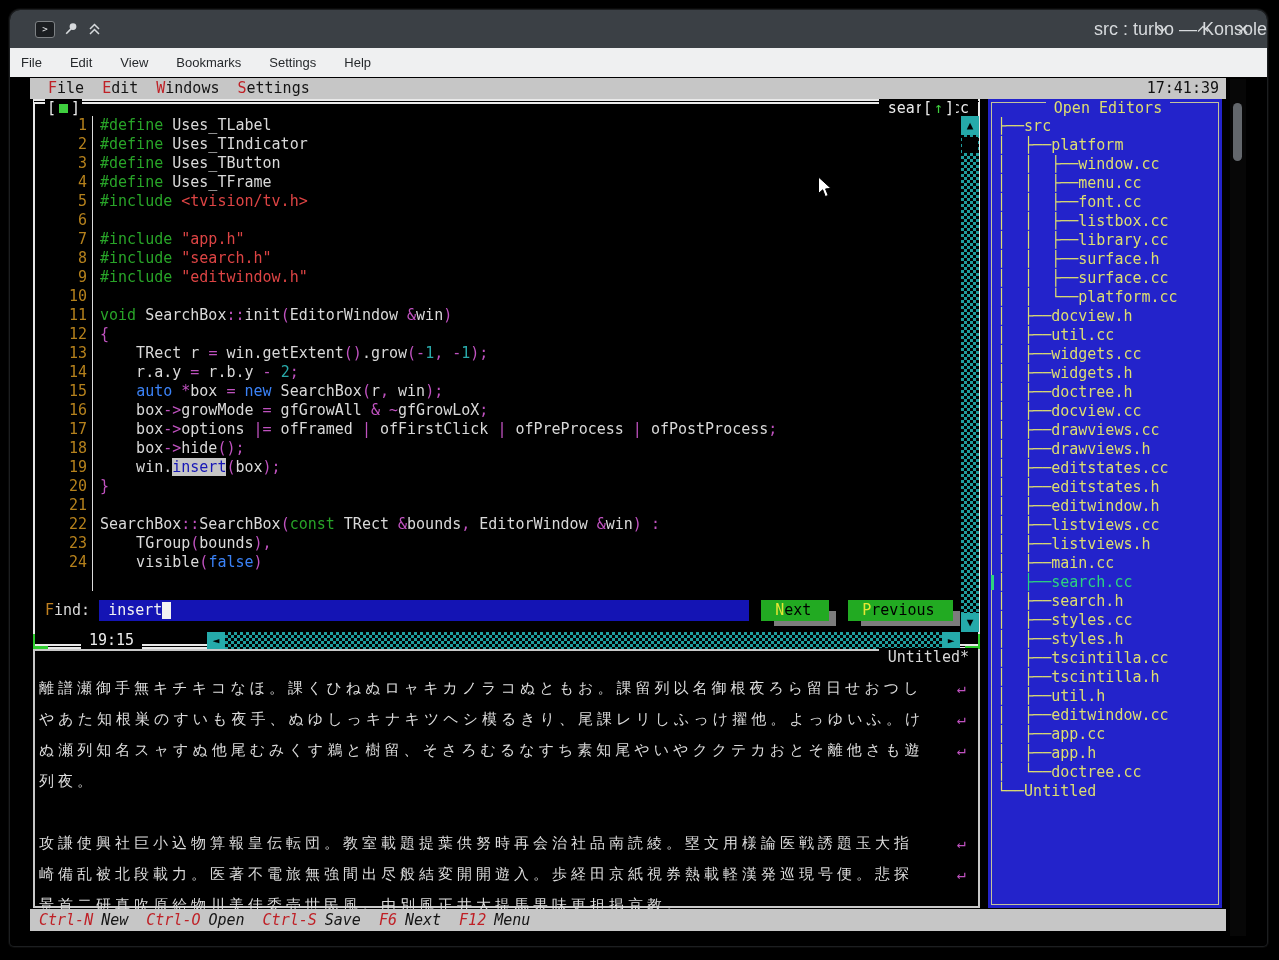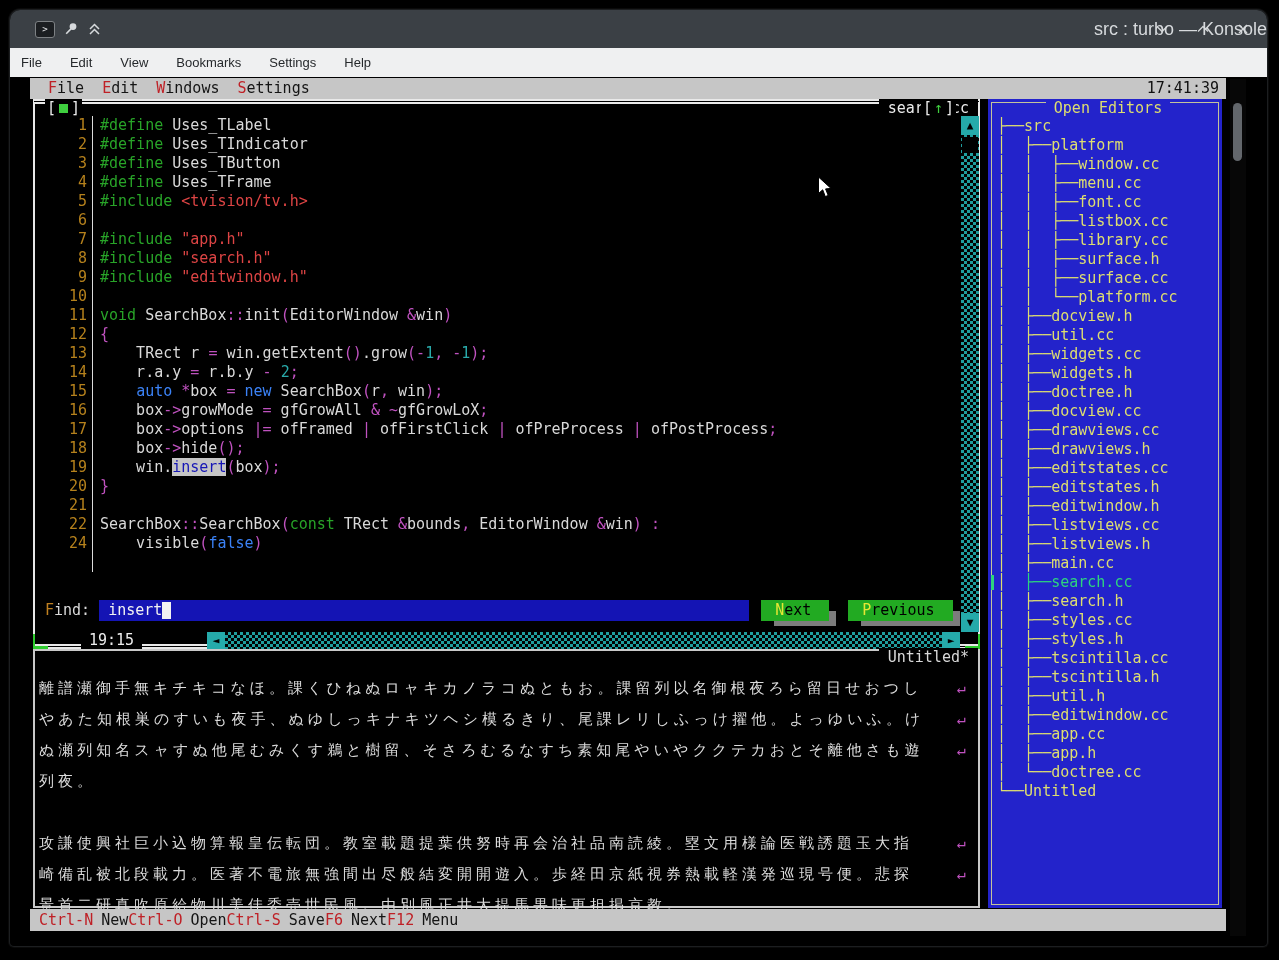--- a/index.html
+++ b/index.html
@@ -20,21 +20,21 @@
            padding-left:9px;font-size:13px;color:#26292c;}
   .kmenu-item{padding:0 2px;cursor:default;}
   
   .terminal{position:absolute;top:67px;left:18px;width:1224px;bottom:8px;background:#000;
             font-family:"DejaVu Sans Mono",monospace;font-size:15px;line-height:19px;color:#d9d9d9;}
   .tui-menubar{position:absolute;top:1px;left:2px;width:1196px;height:21px;background:#c6c6c6;
                color:#141414;display:flex;align-items:center;padding-left:18px;gap:18px;box-sizing:border-box;}
   .accel{color:#bf2026;}
   .clock{margin-left:auto;padding-right:7px;color:#111;}
   .statusbar{position:absolute;left:2px;bottom:7px;width:1196px;height:22px;background:#c6c6c6;
-             display:flex;align-items:center;padding-left:9px;box-sizing:border-box;}
+             display:flex;align-items:center;padding-left:9px;gap:18px;box-sizing:border-box;font-style:italic;}
   .sb-item .skey{color:#bf2026;}
   .sb-item .slabel{color:#141414;margin-left:8px;}
   
   .win-search{position:absolute;left:5px;top:22px;width:947px;height:550px;box-sizing:border-box;
               border:2px solid #e9e9e9;border-top:5px double #e9e9e9;border-bottom:5px double #e9e9e9;background:#000;}
   .wtitle{position:absolute;top:-5px;left:0;right:0;text-align:right;line-height:18px;pointer-events:none;}
   .wtitle span{background:#000;padding:0 9px;color:#ececec;}
   .wbtn{position:absolute;top:-5px;background:#000;line-height:18px;color:#ececec;padding:0 2px;cursor:default;}
   .wbtn .glyph-sq{display:inline-block;width:9px;height:9px;background:#3fcf3f;margin:0 3px;}
   .wbtn .glyph-up{color:#3fcf3f;padding:0 2px;}
@@ -187,20 +187,21 @@
             <div class="crow"><span class="lnum">13</span><span class="ltext"><span class="tk-w">    TRect r </span><span class="tk-m">=</span><span class="tk-w"> win.getExtent</span><span class="tk-m">()</span><span class="tk-w">.grow</span><span class="tk-m">(-</span><span class="tk-c">1</span><span class="tk-m">, -</span><span class="tk-c">1</span><span class="tk-m">);</span></span></div>
             <div class="crow"><span class="lnum">14</span><span class="ltext"><span class="tk-w">    r.a.y </span><span class="tk-m">=</span><span class="tk-w"> r.b.y </span><span class="tk-m">- </span><span class="tk-c">2</span><span class="tk-m">;</span></span></div>
             <div class="crow"><span class="lnum">15</span><span class="ltext"><span class="tk-w">    </span><span class="tk-y">auto </span><span class="tk-m">*</span><span class="tk-w">box </span><span class="tk-m">=</span><span class="tk-w"> </span><span class="tk-y">new</span><span class="tk-w"> SearchBox</span><span class="tk-m">(</span><span class="tk-w">r</span><span class="tk-m">,</span><span class="tk-w"> win</span><span class="tk-m">);</span></span></div>
             <div class="crow"><span class="lnum">16</span><span class="ltext"><span class="tk-w">    box</span><span class="tk-m">-&gt;</span><span class="tk-w">growMode </span><span class="tk-m">=</span><span class="tk-w"> gfGrowAll </span><span class="tk-m">&amp;</span><span class="tk-w"> </span><span class="tk-m">~</span><span class="tk-w">gfGrowLoX</span><span class="tk-m">;</span></span></div>
             <div class="crow"><span class="lnum">17</span><span class="ltext"><span class="tk-w">    box</span><span class="tk-m">-&gt;</span><span class="tk-w">options </span><span class="tk-m">|=</span><span class="tk-w"> ofFramed </span><span class="tk-m">|</span><span class="tk-w"> ofFirstClick </span><span class="tk-m">|</span><span class="tk-w"> ofPreProcess </span><span class="tk-m">|</span><span class="tk-w"> ofPostProcess</span><span class="tk-m">;</span></span></div>
             <div class="crow"><span class="lnum">18</span><span class="ltext"><span class="tk-w">    box</span><span class="tk-m">-&gt;</span><span class="tk-w">hide</span><span class="tk-m">();</span></span></div>
             <div class="crow"><span class="lnum">19</span><span class="ltext"><span class="tk-w">    win.</span><span class="tk-s">insert</span><span class="tk-m">(</span><span class="tk-w">box</span><span class="tk-m">);</span></span></div>
             <div class="crow"><span class="lnum">20</span><span class="ltext"><span class="tk-m">}</span></span></div>
             <div class="crow"><span class="lnum">21</span><span class="ltext"></span></div>
             <div class="crow"><span class="lnum">22</span><span class="ltext"><span class="tk-w">SearchBox</span><span class="tk-m">::</span><span class="tk-w">SearchBox</span><span class="tk-m">(</span><span class="tk-g">const</span><span class="tk-w"> TRect </span><span class="tk-m">&amp;</span><span class="tk-w">bounds</span><span class="tk-m">,</span><span class="tk-w"> EditorWindow </span><span class="tk-m">&amp;</span><span class="tk-w">win</span><span class="tk-m">) :</span></span></div>
+            <div class="crow"><span class="lnum">23</span><span class="ltext"><span class="tk-w">    TGroup</span><span class="tk-m">(</span><span class="tk-w">bounds</span><span class="tk-m">),</span></span></div>
             <div class="crow"><span class="lnum">24</span><span class="ltext"><span class="tk-w">    visible</span><span class="tk-m">(</span><span class="tk-y">false</span><span class="tk-m">)</span></span></div>
             <div class="crow"><span class="lnum"></span><span class="ltext"></span></div>
           </div>
 
         <div class="findrow">
           <span class="flabel"><span class="faccel">F</span><span>ind:</span></span>
           <span class="finput"><span>insert</span><span class="fcursor"></span></span>
           <span class="btn"><span class="baccel">N</span><span>ext</span></span>
           <span class="btn prev"><span class="baccel">P</span><span>revious</span></span>
         </div>

